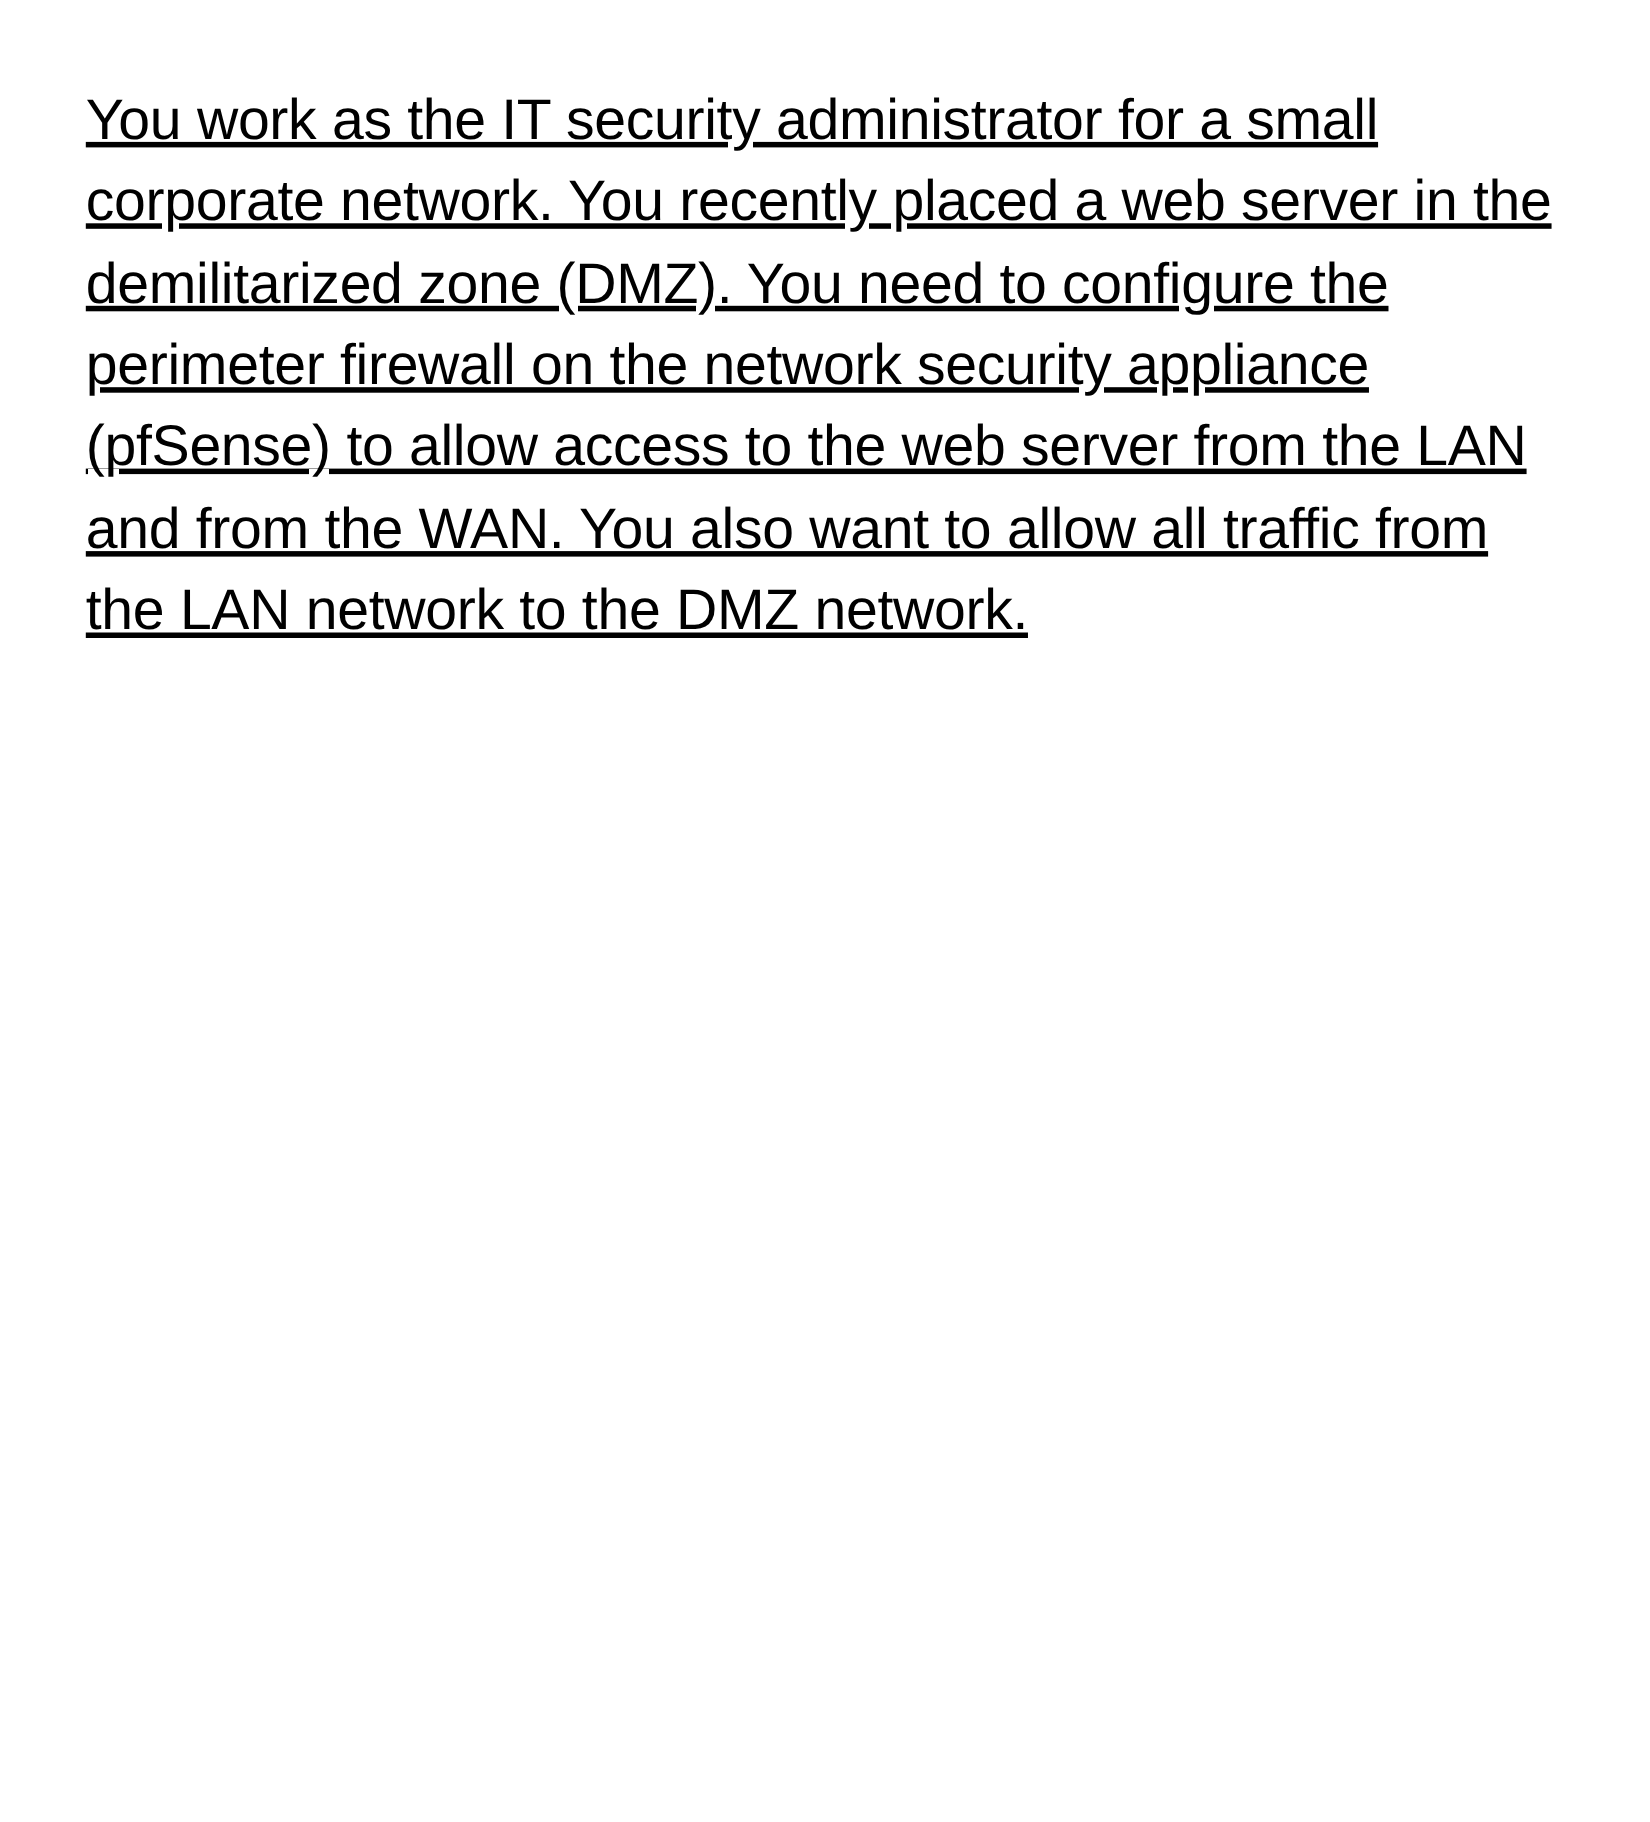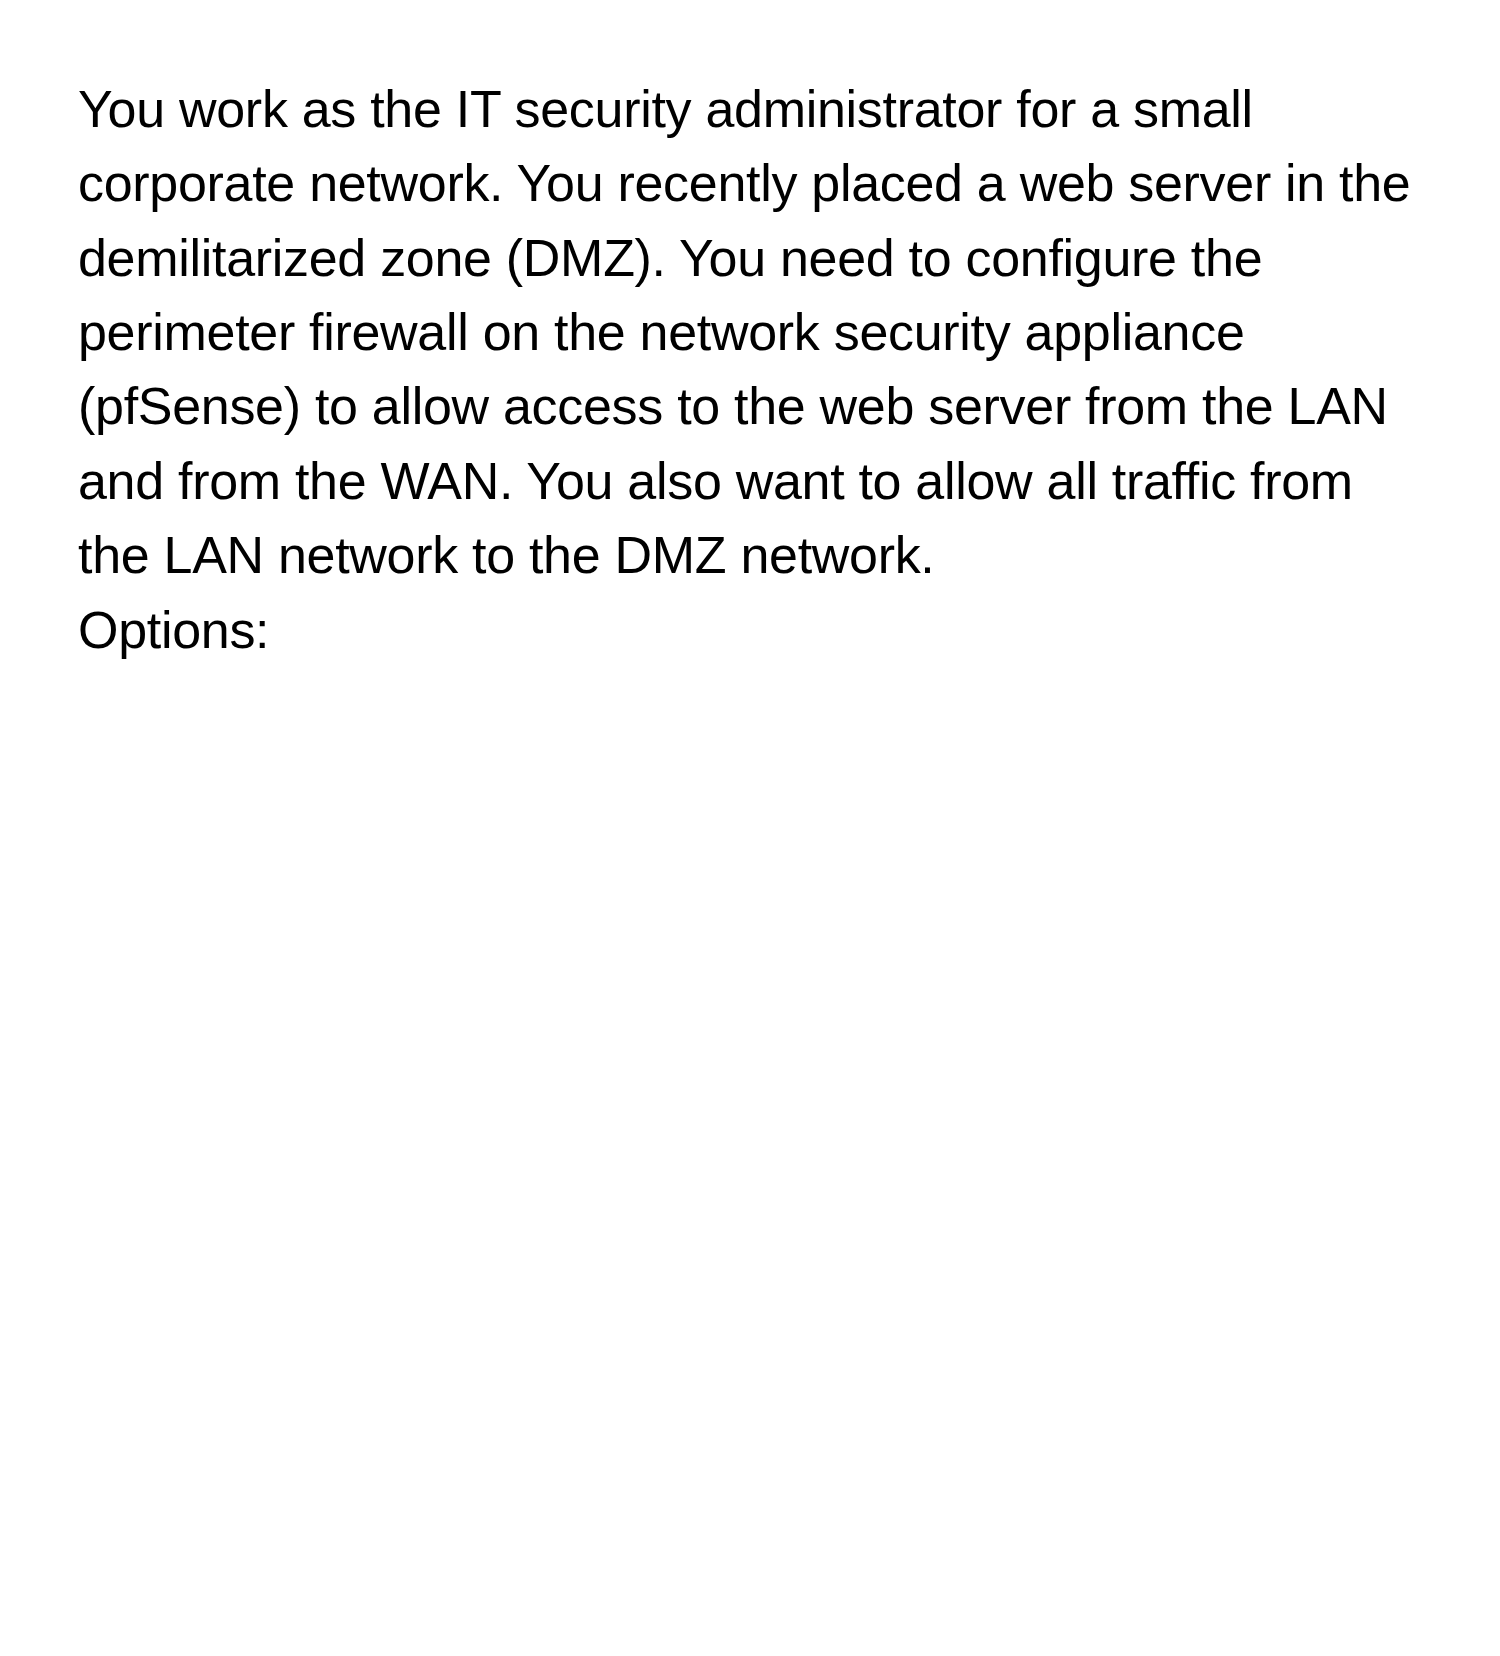--- a/index.html
+++ b/index.html
@@ -15,27 +15,27 @@
       padding: 72px 78px;
     }
     .content {
       color: #000000;
       font-size: 52px;
       line-height: 1.43;
       letter-spacing: -0.3px;
     }
     .paragraph {
       margin-bottom: 0;
+      text-decoration: underline;
     }
     .options-label {
       margin-top: 0;
     }
     .option {
       margin-top: 0;
     }
   </style>
 </head>
 <body>
 
 <div class="content">
   <div class="paragraph">You work as the IT security administrator for a small corporate network. You recently placed a web server in the demilitarized zone (DMZ). You need to configure the perimeter firewall on the network security appliance (pfSense) to allow access to the web server from the LAN and from the WAN. You also want to allow all traffic from the LAN network to the DMZ network.</div>
-  <div class="options-label">Options:</div>
 </div>
 
 </body></html>

